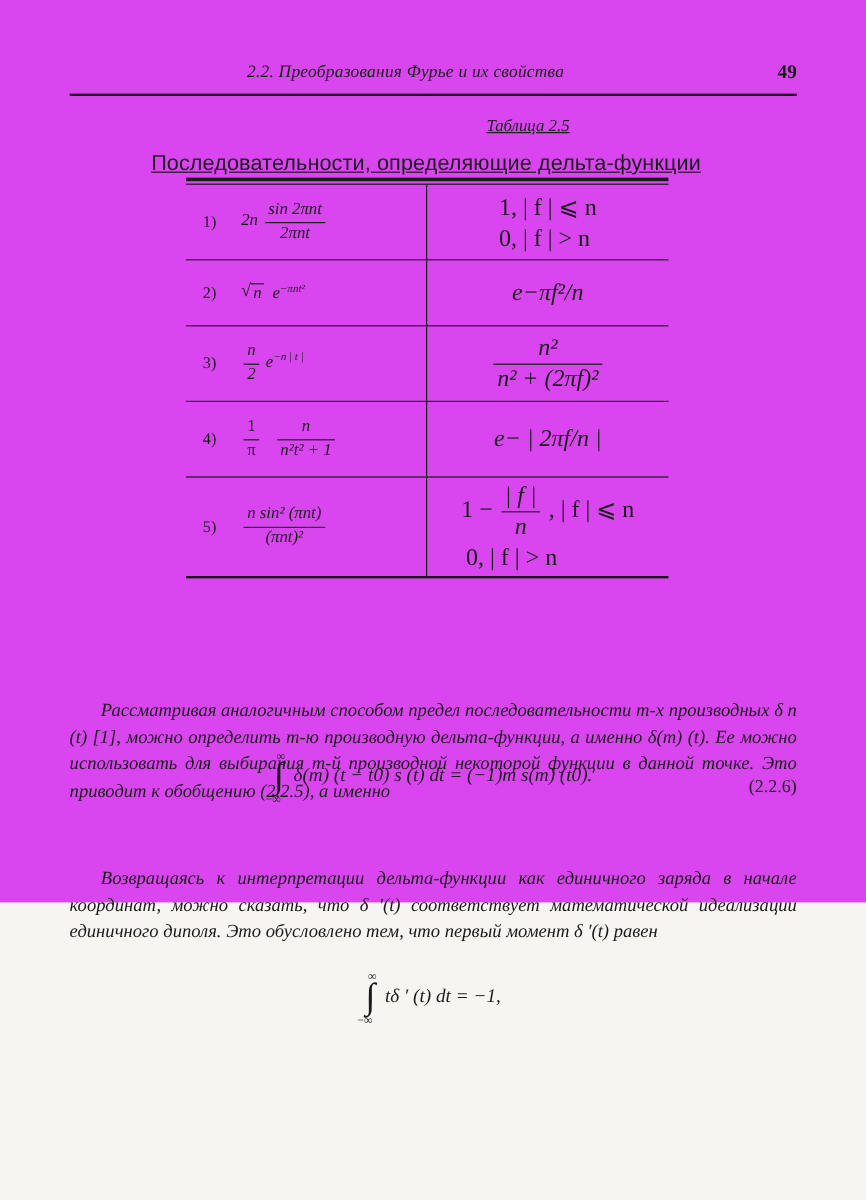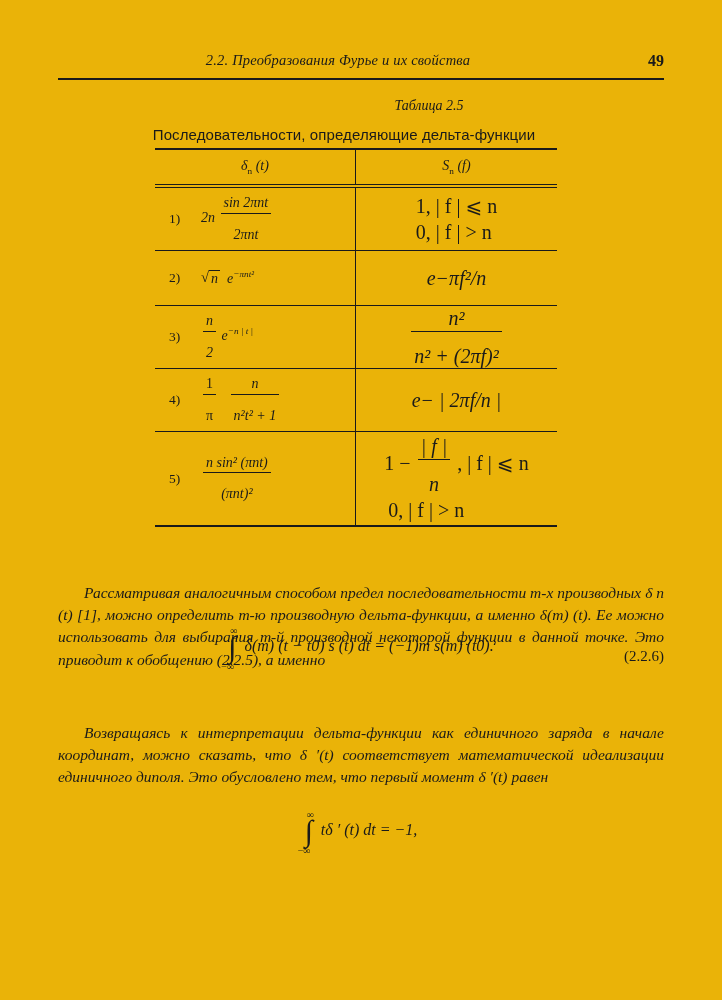--- a/index.html
+++ b/index.html
@@ -19,22 +19,22 @@
     position: absolute;
     left: 0; top: 0;
     width: 722px;
     height: 1000px;
     background: #f7f5f1;
   }
   .sheet {
     position: absolute;
     left: 0; top: 0;
     width: 722px;
-    height: 1000px;
-    background: #eab308;
+    height: 752px;
+    background: #d946ef;
   }
   
   .header {
     position: absolute;
     left: 58px;
     top: 52px;
     width: 606px;
     height: 30px;
   }
   .header-title {
@@ -59,36 +59,37 @@
     position: absolute;
     left: 58px;
     top: 78px;
     width: 606px;
     height: 2px;
     background: #1a1a1a;
   }
   
   .table-caption {
     position: absolute;
-    left: 41px;
+    left: 52px;
     top: 98px;
     width: 606px;
     text-align: center;
+    text-decoration: underline;
   }
   .table-number {
     display: block;
     font-style: italic;
     font-size: 14px;
     margin-right: -170px;
     margin-bottom: 6px;
   }
   .table-title {
     display: block;
     font-family: "Liberation Sans", sans-serif;
-    font-size: 15px;
+    font-size: 18px;
     letter-spacing: 0.1px;
     margin-top: 12px;
   }
   
   .table {
     position: absolute;
     left: 155px;
     top: 148px;
     width: 402px;
   }
@@ -167,21 +168,20 @@
     margin: 0 2px;
   }
   .frac .num {
     display: block;
     padding: 0 3px 1px 3px;
     border-bottom: 1px solid #1a1a1a;
   }
   .frac .den {
     display: block;
     padding: 1px 3px 0 3px;
-    margin-top: 12px;
   }
   .sqrt {
     display: inline-block;
     border-top: 1px solid #1a1a1a;
     padding: 0 2px;
     position: relative;
     margin-left: 8px;
   }
   .sqrt::before {
     content: "√";
@@ -272,32 +272,20 @@
     <div class="header-rule"></div>
 
     <div class="table-caption">
       <span class="table-number">Таблица 2.5</span>
       <span class="table-title">Последовательности, определяющие дельта-функции</span>
     </div>
 
     <div class="table">
       <div class="rule-thick"></div>
 
-      <div class="trow head-row">
-        <div class="cell-l">
-          <span>
-            <span class="it">δ</span><sub>n</sub> <span class="it">(t)</span>
-          </span>
-        </div>
-        <div class="cell-r">
-          <span>
-            <span class="it">S</span><sub>n</sub> <span class="it">(f)</span>
-          </span>
-        </div>
-      </div>
 
       <div class="rule-double"></div>
 
       <div class="trow" style="min-height:62px">
         <div class="cell-l">
           <span class="idx">1)</span>
           <span class="lexpr">
             <span class="it">2n</span>
             <span class="frac">
               <span class="num it">sin 2πnt</span>

